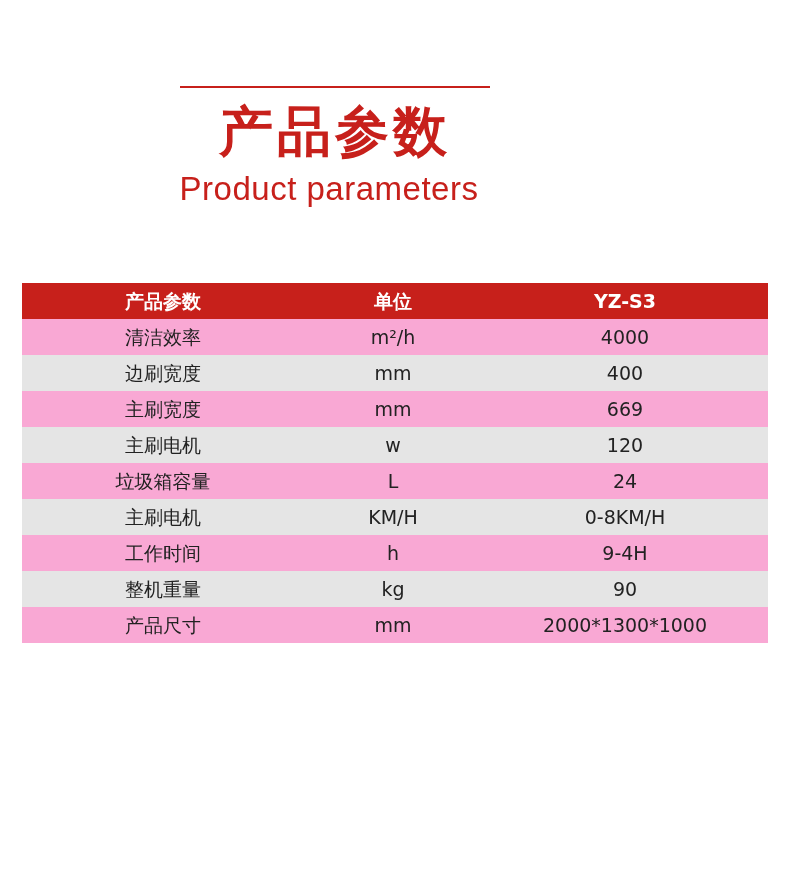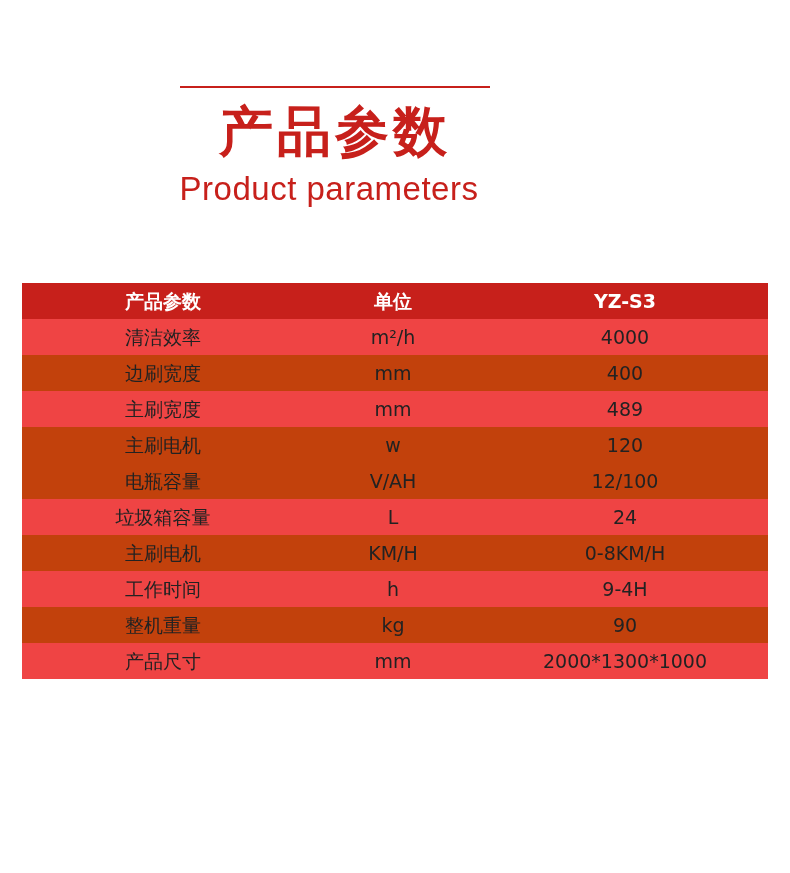--- a/index.html
+++ b/index.html
@@ -82,24 +82,24 @@
     height: 36px;
     line-height: 36px;
     padding: 0;
     text-align: center;
     font-size: 19px;
     color: #222222;
     font-family: "DejaVu Sans", "Liberation Sans", sans-serif;
     white-space: nowrap;
   }
   table.spec tbody tr.odd td {
-    background: #ef4444;
+    background: #f9a8d4;
   }
   table.spec tbody tr.even td {
-    background: #c2410c;
+    background: #e5e5e5;
   }
 </style>
 </head>
 <body>
 
 <div class="page">
 
   <div class="header">
     <div class="header-rule-top"></div>
     <h1 class="title-cn">产品参数</h1>
@@ -127,31 +127,26 @@
             <td>4000</td>
           </tr>
           <tr class="even">
             <td>边刷宽度</td>
             <td>mm</td>
             <td>400</td>
           </tr>
           <tr class="odd">
             <td>主刷宽度</td>
             <td>mm</td>
-            <td>489</td>
+            <td>669</td>
           </tr>
           <tr class="even">
             <td>主刷电机</td>
             <td>w</td>
             <td>120</td>
-          </tr>
-          <tr class="even">
-            <td>电瓶容量</td>
-            <td>V/AH</td>
-            <td>12/100</td>
           </tr>
           <tr class="odd">
             <td>垃圾箱容量</td>
             <td>L</td>
             <td>24</td>
           </tr>
           <tr class="even">
             <td>主刷电机</td>
             <td>KM/H</td>
             <td>0-8KM/H</td>

